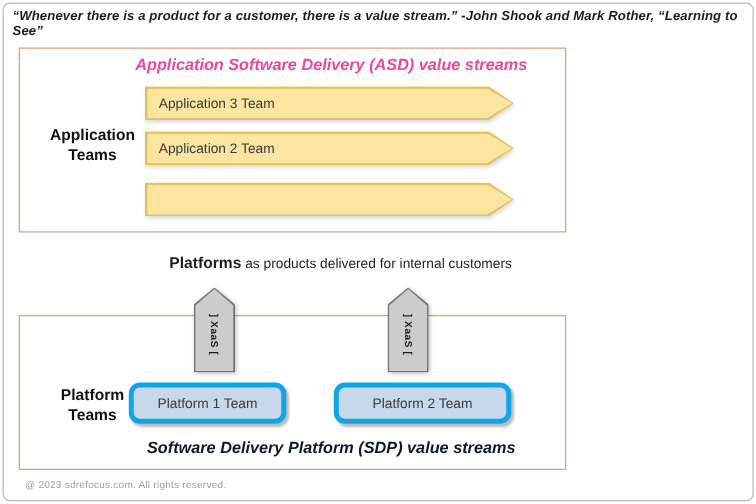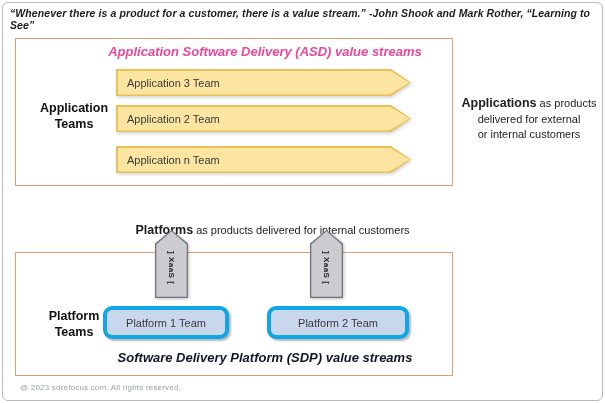--- a/index.html
+++ b/index.html
@@ -95,21 +95,20 @@
     font-size: 12.5px;
     font-weight: 700;
   }
 
   .plat-note {
     position: absolute;
     left: 40px; top: 203px; width: 465px;
     text-align: center;
     font-size: 11px;
     color: #1d1d1d;
-    margin-top: 20px;
   }
 
   
   .sdp-box {
     position: absolute;
     left: 15px; top: 252px;
     width: 438px; height: 124px;
     border: 1.5px solid #dfa077;
     background: transparent;
   }
@@ -196,29 +195,23 @@
       <span class="vs-label">Application 3 Team</span>
     </div>
     <div class="vs-arrow a2">
       <div class="chev-border"></div>
       <div class="chev-fill"></div>
       <span class="vs-label">Application 2 Team</span>
     </div>
     <div class="vs-arrow a3">
       <div class="chev-border"></div>
       <div class="chev-fill"></div>
-      <span class="vs-label">Application n Team</span>
-    </div>
-  </div>
-
-  <div class="apps-note">
-    <span class="lead">Applications</span><span> as products</span>
-    <div>delivered for external</div>
-    <div>or internal customers</div>
-  </div>
+    </div>
+  </div>
+
 
   <div class="plat-note">
     <span class="lead">Platforms</span><span> as products delivered for internal customers</span>
   </div>
 
   <div class="sdp-box">
     <div class="sdp-title">Software Delivery Platform (SDP) value streams</div>
     <div class="side-label sdp-side">
       <div>Platform</div>
       <div>Teams</div>

